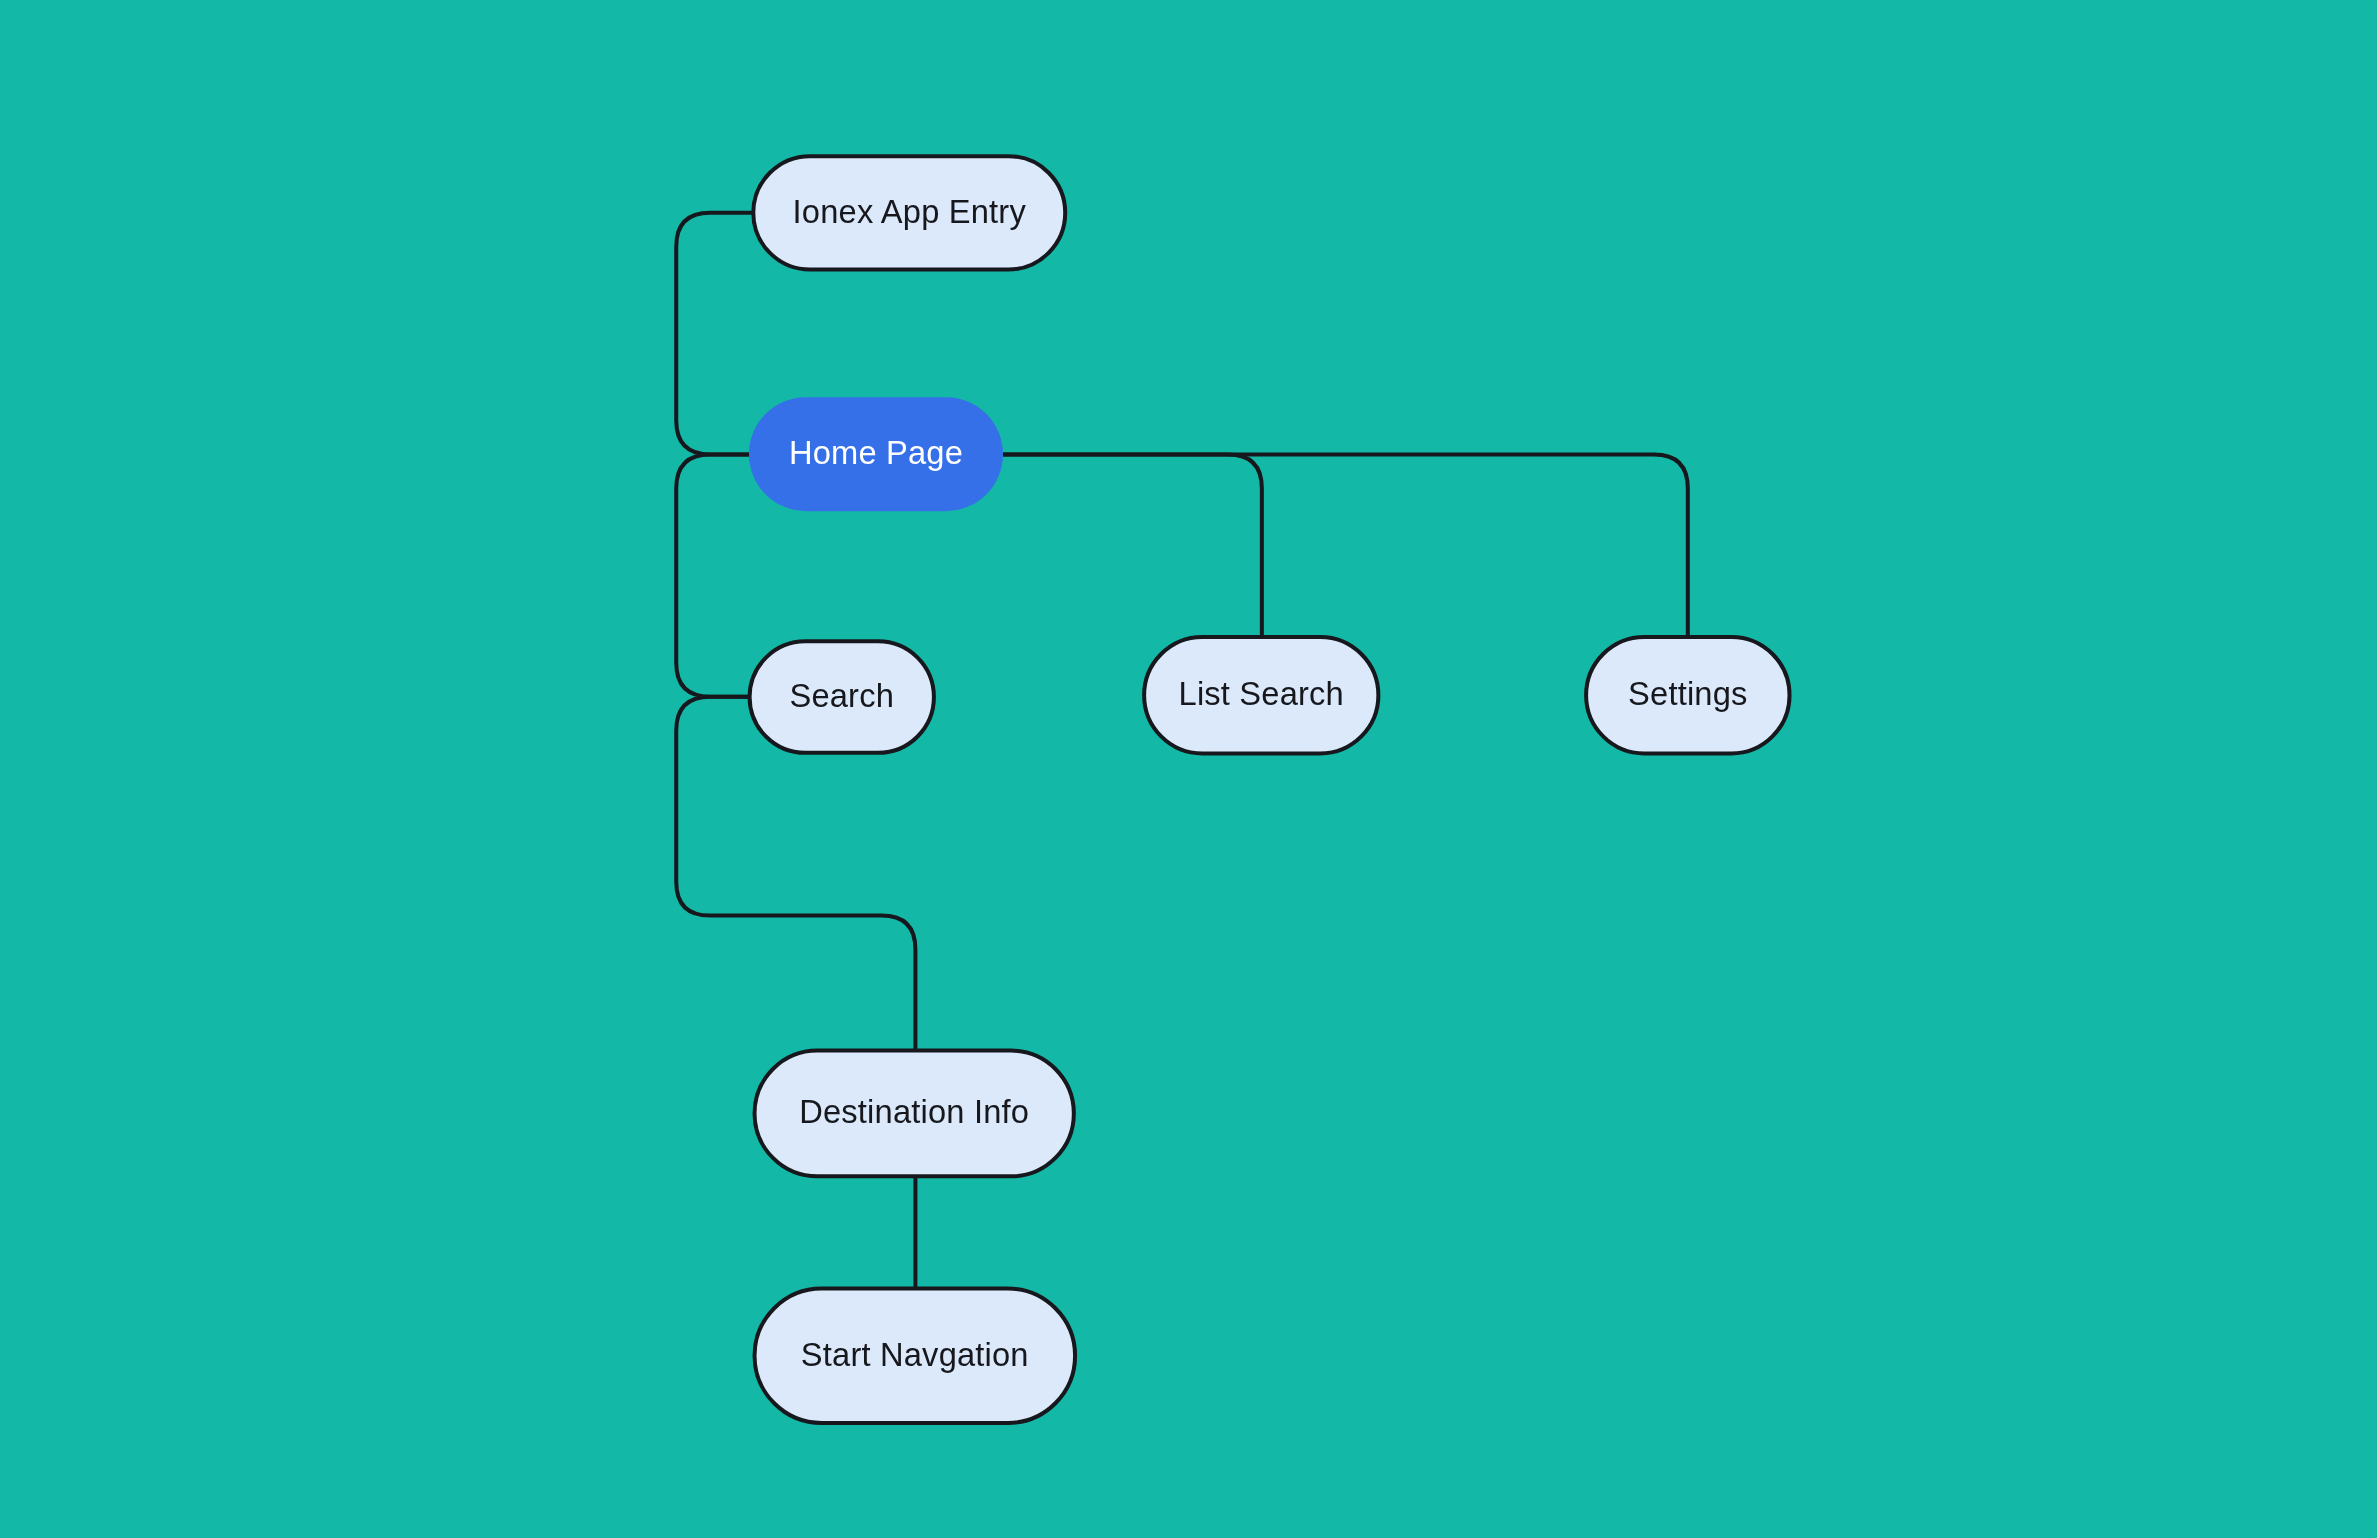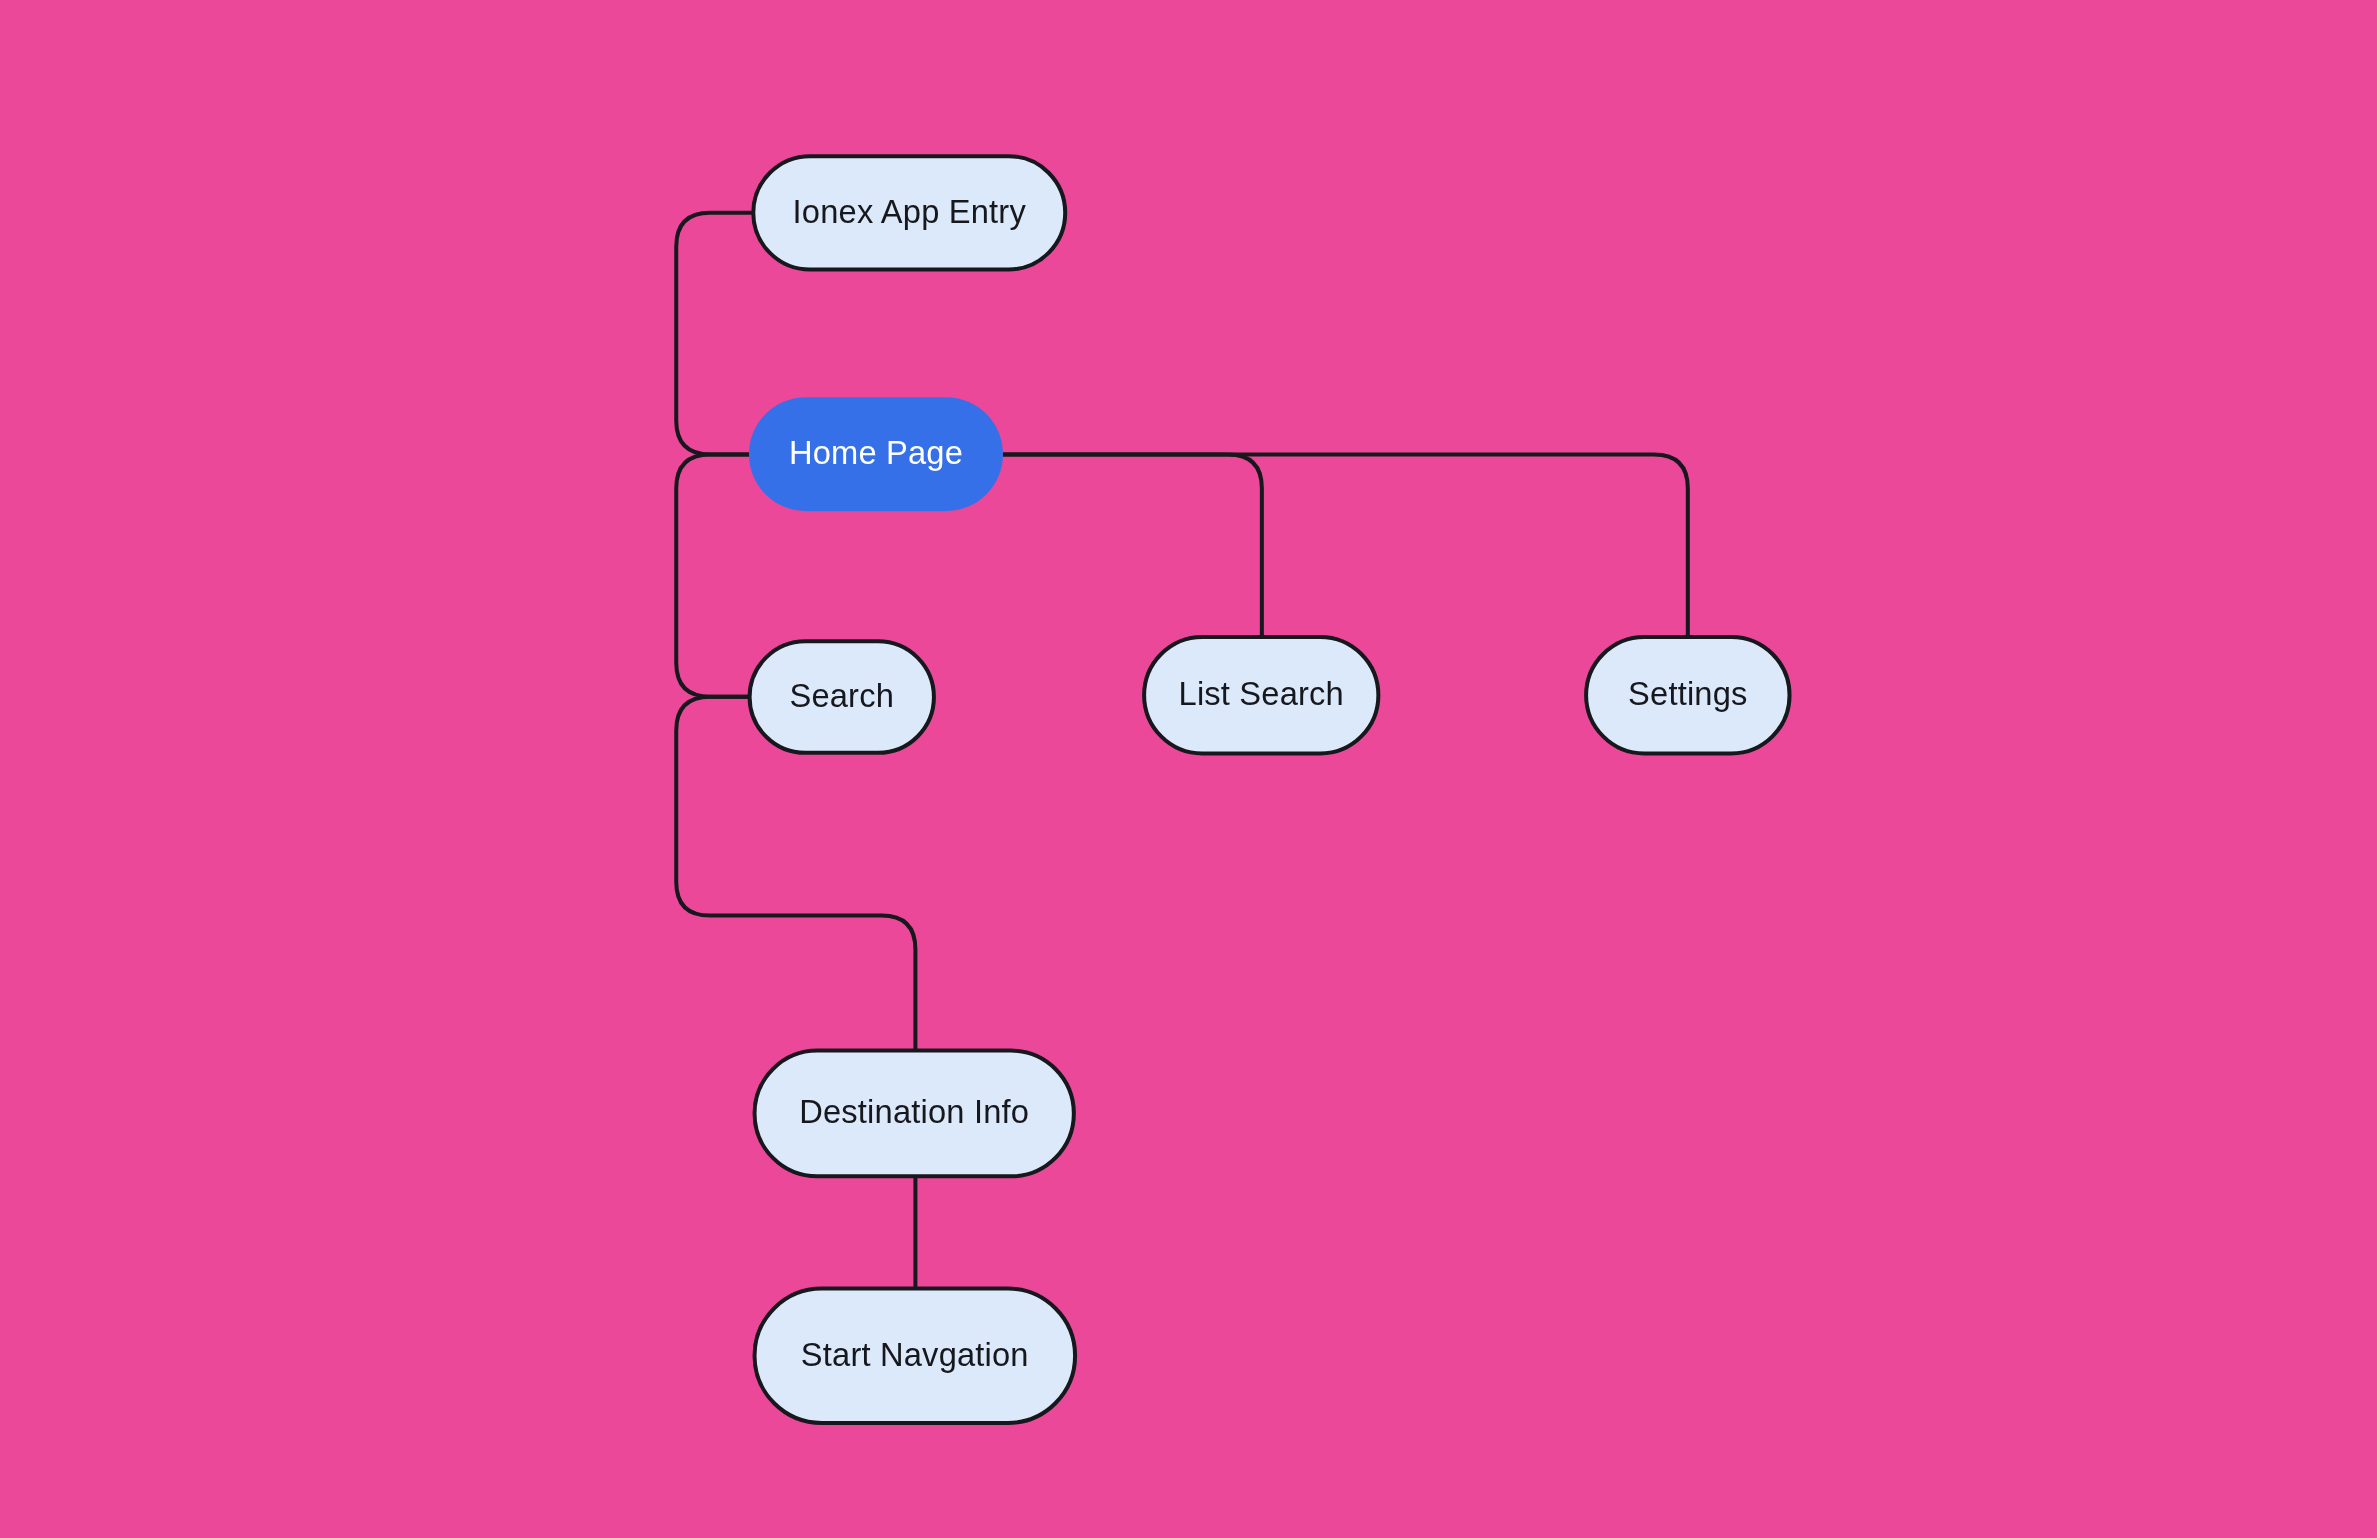--- a/index.html
+++ b/index.html
@@ -9,21 +9,21 @@
   body {
     width: 2377px;
     height: 1539px;
     overflow: hidden;
     font-family: "Liberation Sans", sans-serif;
   }
   #canvas {
     position: relative;
     width: 2377px;
     height: 1539px;
-    background: #ec4899;
+    background: #14b8a6;
   }
   svg#flow {
     position: absolute;
     left: 0;
     top: 0;
     width: 2377px;
     height: 1539px;
     display: block;
   }
   .edge {

